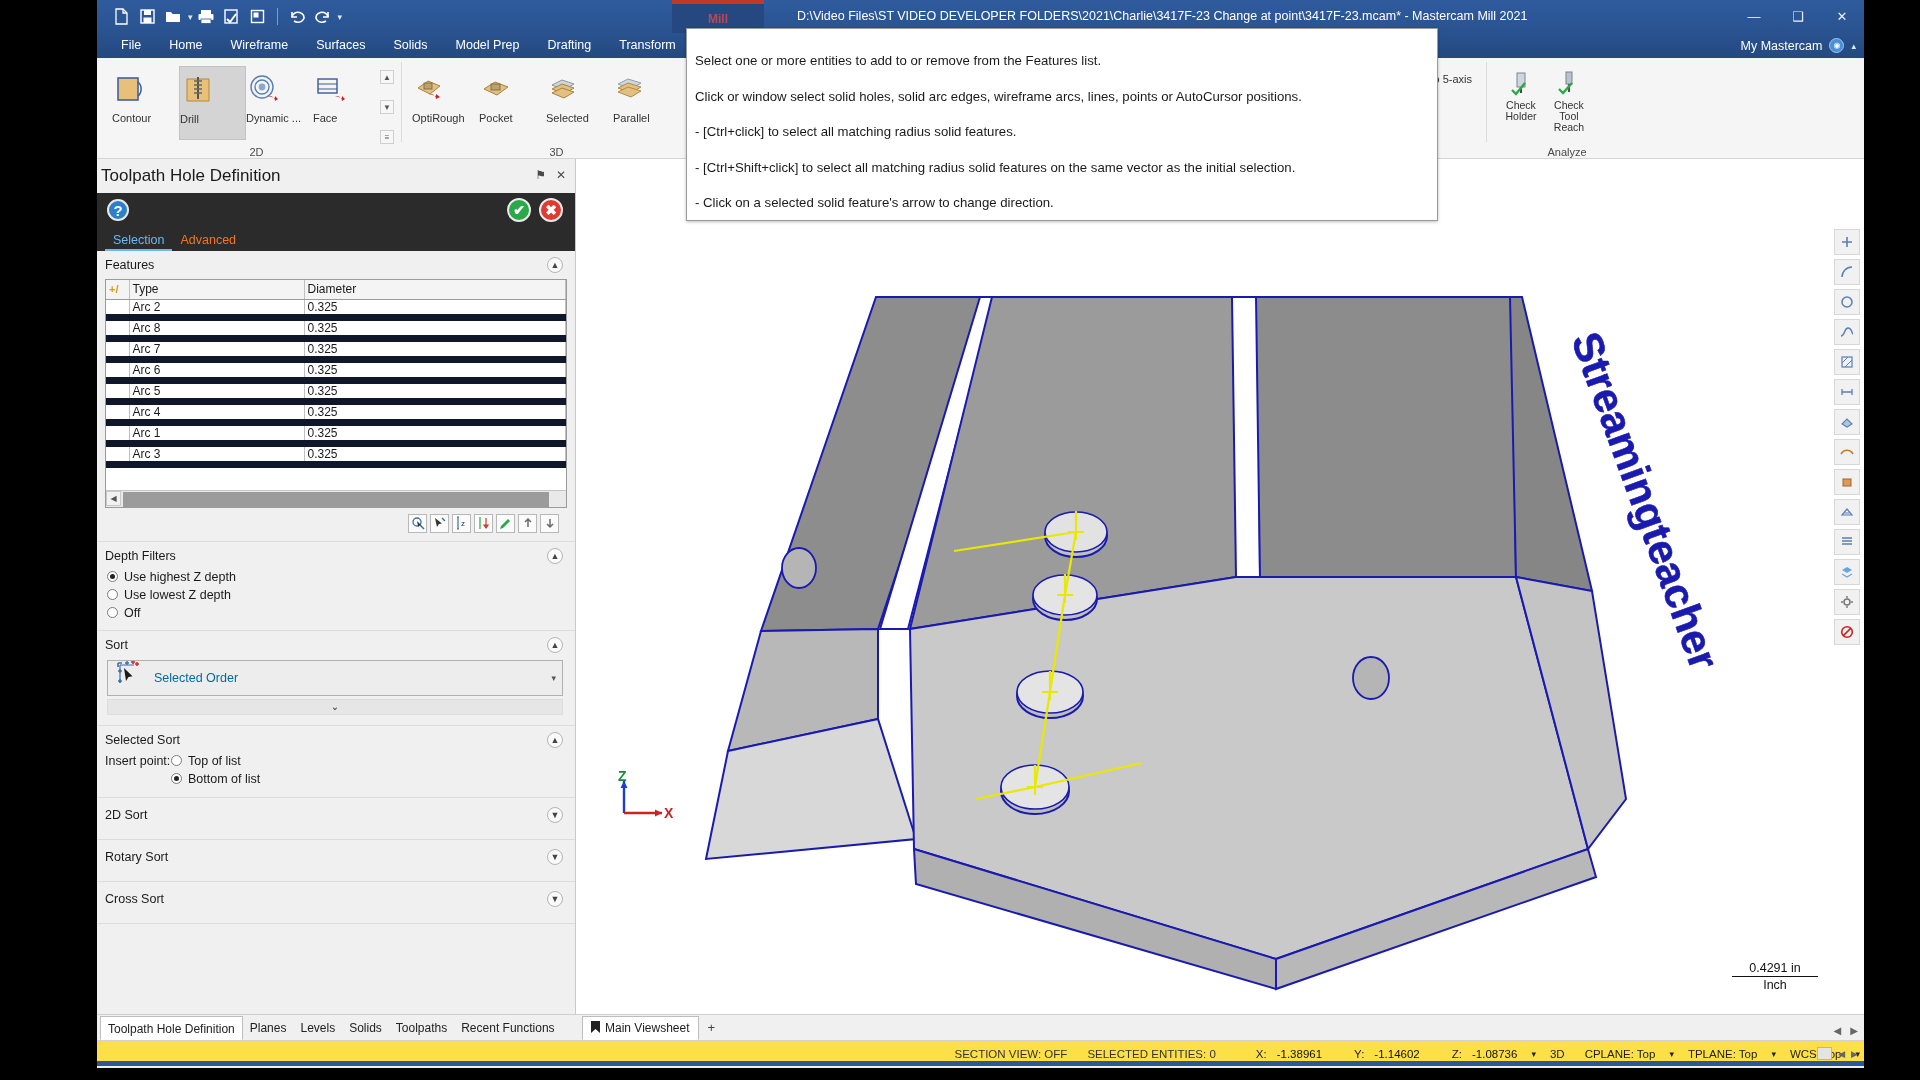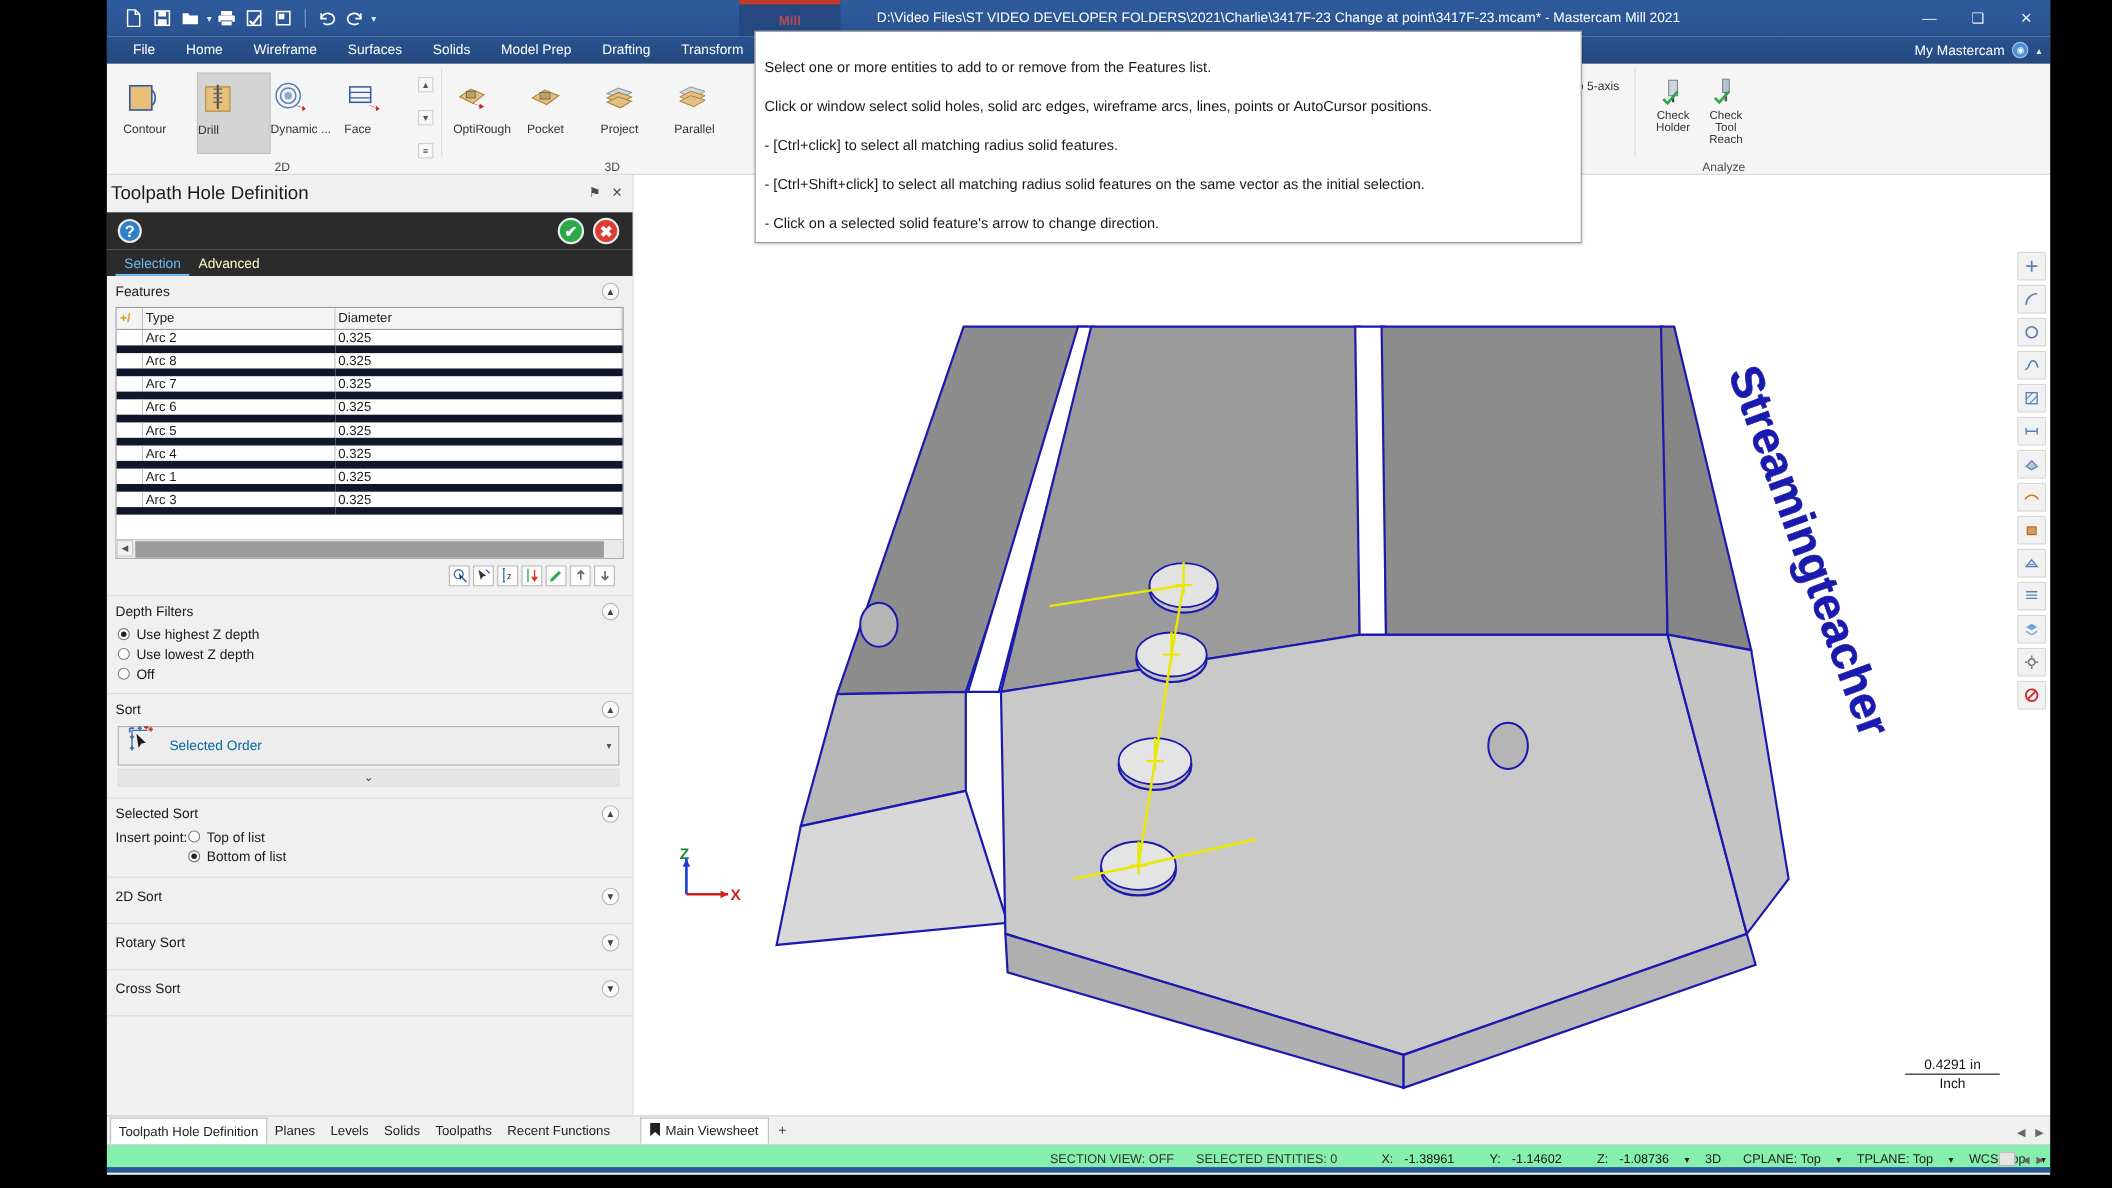--- a/index.html
+++ b/index.html
@@ -187,21 +187,21 @@
   .ok-circ { background:#2ba84a; }
   .cancel-circ { background:#e03b32; }
   .panel-dark-right { position:absolute; right:12px; top:5px; display:flex; gap:8px; }
 
   .tabsrow {
     background:#2b2b2b; height:24px;
     display:flex; align-items:flex-end; padding-left:8px;
   }
   .ptab {
     padding:0 8px; height:22px; line-height:22px;
-    font-size:12.5px; color:#fef9c3;
+    font-size:12.5px; color:#f97316;
   }
   .ptab.active { color:#6cb8f2; border-bottom:2px solid #6cb8f2; }
 
   .panel-body { height:calc(100% - 92px); overflow:hidden; position:relative; background:#f0f0f0; }
 
   .sect-hdr {
     display:flex; align-items:center; justify-content:space-between;
     padding:6px 12px 4px 8px;
     font-size:12.5px; color:#1a1a1a;
   }
@@ -343,21 +343,21 @@
   .vs-plus { font-size:13px; color:#444; padding:0 9px; line-height:24px; }
   .vs-arrows {
     position:absolute; right:6px; bottom:4px;
     display:flex; gap:9px; font-size:10px; color:#666;
   }
 
   
   .statusbar {
     position:absolute; left:0; top:1040px;
     width:1767px; height:26px;
-    background:#86efac; border-top:1px solid #d2d2d2;
+    background:#fde047; border-top:1px solid #d2d2d2;
     display:flex; align-items:center;
     font-size:11.5px; color:#222;
   }
   .sb-item { padding:0 10px; white-space:nowrap; }
   .sb-val { color:#111; }
   .sb-lbl { color:#333; }
   .sb-right { position:absolute; right:6px; display:flex; align-items:center; gap:6px; }
   .sb-sq { width:15px;height:13px;border:1px solid #b5b5b5;background:#e4e4e4; }
   .blue-strip { position:absolute; left:0; bottom:0; width:1767px; height:5px; background:#2b5797; }
 </style>
@@ -529,21 +529,21 @@
             <span class="rib-lbl">Pocket</span>
           </div>
           <div class="rib-btn">
             <span class="rib-ico">
               <svg width="36" height="36" viewBox="0 0 36 36">
                   <path d="M6 13l10-5 12 4-10 6z" fill="#cfd6de" stroke="#8e96a0" stroke-width="1"></path>
                   <path d="M6 17l10-5 12 4-10 6z" fill="#e3bf84" stroke="#a8843a" stroke-width="1"></path>
                   <path d="M6 21l10-5 12 4-10 6z" fill="#e3bf84" stroke="#a8843a" stroke-width="1"></path>
                 </svg>
             </span>
-            <span class="rib-lbl">Project</span>
+            <span class="rib-lbl">Selected</span>
           </div>
           <div class="rib-btn">
             <span class="rib-ico">
               <svg width="36" height="36" viewBox="0 0 36 36">
                   <path d="M5 12l10-5 13 4-10 6z" fill="#cfd6de" stroke="#8e96a0" stroke-width="0.9"></path>
                   <path d="M5 16l10-5 13 4-10 6z" fill="#e3bf84" stroke="#a8843a" stroke-width="0.9"></path>
                   <path d="M5 20l10-5 13 4-10 6z" fill="#e3bf84" stroke="#a8843a" stroke-width="0.9"></path>
                 </svg>
             </span>
             <span class="rib-lbl">Parallel</span>

